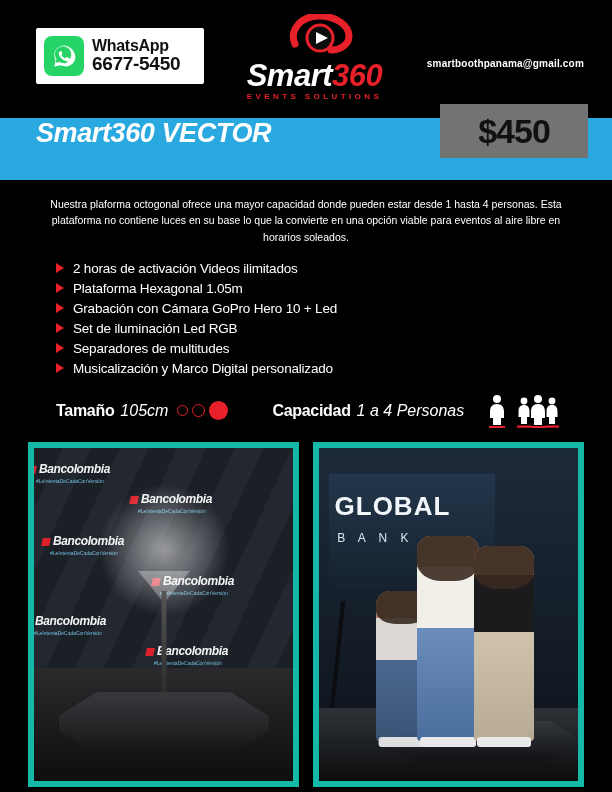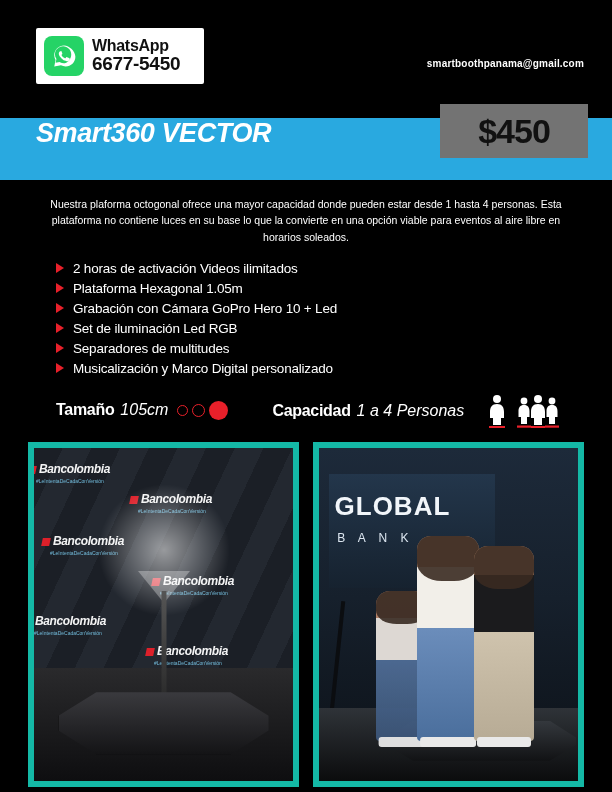--- a/index.html
+++ b/index.html
@@ -432,20 +432,33 @@
         <path fill="#ffffff" d="M16 3C9.4 3 4 8.4 4 15c0 2.1.6 4.1 1.6 5.9L4 29l8.3-1.6c1.7.9 3.6 1.4 5.7 1.4 6.6 0 12-5.4 12-12S22.6 3 16 3zm0 22c-1.8 0-3.5-.5-5-1.4l-.4-.2-4.9 1 1-4.8-.3-.4c-1-1.6-1.5-3.4-1.5-5.2 0-5.5 4.5-10 10-10s10 4.5 10 10-4.4 11-9.9 11z"></path>
         <path fill="#ffffff" d="M21.6 18.3c-.3-.2-1.8-.9-2.1-1-.3-.1-.5-.2-.7.2s-.8 1-1 1.2c-.2.2-.4.2-.7.1-.3-.2-1.3-.5-2.4-1.5-.9-.8-1.5-1.8-1.7-2.1-.2-.3 0-.5.1-.7.1-.1.3-.4.5-.6.2-.2.2-.3.3-.5.1-.2 0-.4 0-.6s-.7-1.7-.9-2.3c-.2-.6-.5-.5-.7-.5h-.6c-.2 0-.6.1-.9.4-.3.3-1.2 1.1-1.2 2.7s1.2 3.2 1.4 3.4c.2.2 2.4 3.7 5.8 5.1.8.3 1.4.5 1.9.7.8.3 1.5.2 2.1.1.6-.1 1.8-.8 2.1-1.5.3-.7.3-1.4.2-1.5-.1-.2-.3-.3-.5-.5z"></path>
       </svg>
     </div>
     <div class="wa-text">
       <div class="wa-label">WhatsApp</div>
       <div class="wa-number">6677-5450</div>
     </div>
   </div>
 
+  <div class="logo-wrap">
+    <div class="logo-swoosh">
+      <svg width="66" height="50" viewBox="0 0 66 50" aria-hidden="true">
+        <path d="M8 30 C2 16, 14 2, 32 2 C50 2, 62 12, 62 22 C62 30, 54 36, 44 36" fill="none" stroke="#e8202a" stroke-width="7" stroke-linecap="round"></path>
+        <circle cx="33" cy="24" r="13" fill="#0d0d0d" stroke="#e8202a" stroke-width="3"></circle>
+        <path d="M29 18 L41 24 L29 30 Z" fill="#ffffff"></path>
+      </svg>
+    </div>
+    <div class="logo-name">
+      <span>Smart</span><span class="accent">360</span>
+    </div>
+    <div class="logo-sub">EVENTS SOLUTIONS</div>
+  </div>
 
   <div class="email">smartboothpanama@gmail.com</div>
 </div>
 
 <div class="title-bar">
   <div class="title-text">Smart360 VECTOR</div>
   <div class="price-box">
     <span class="price-text">$450</span>
   </div>
 </div>
@@ -475,21 +488,21 @@
       <span class="tri"></span>
       <span class="feature-text">Separadores de multitudes</span>
     </div>
     <div class="feature">
       <span class="tri"></span>
       <span class="feature-text">Musicalización y Marco Digital personalizado</span>
     </div>
   </div>
 
   <div class="specs">
-    <div class="spec-group-1" style="display:flex;">
+    <div class="spec-group-1" style="display:flex;align-items:center;">
       <span class="spec-label">Tamaño</span>
       <span class="spec-value">105cm</span>
       <span class="size-dots">
         <span class="dot o1"></span>
         <span class="dot o2"></span>
         <span class="dot f1"></span>
       </span>
     </div>
 
     <div class="spec-group-2">

